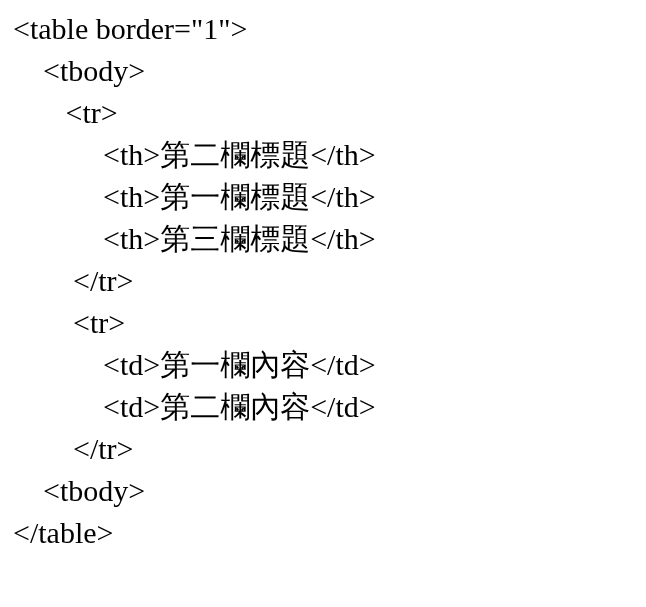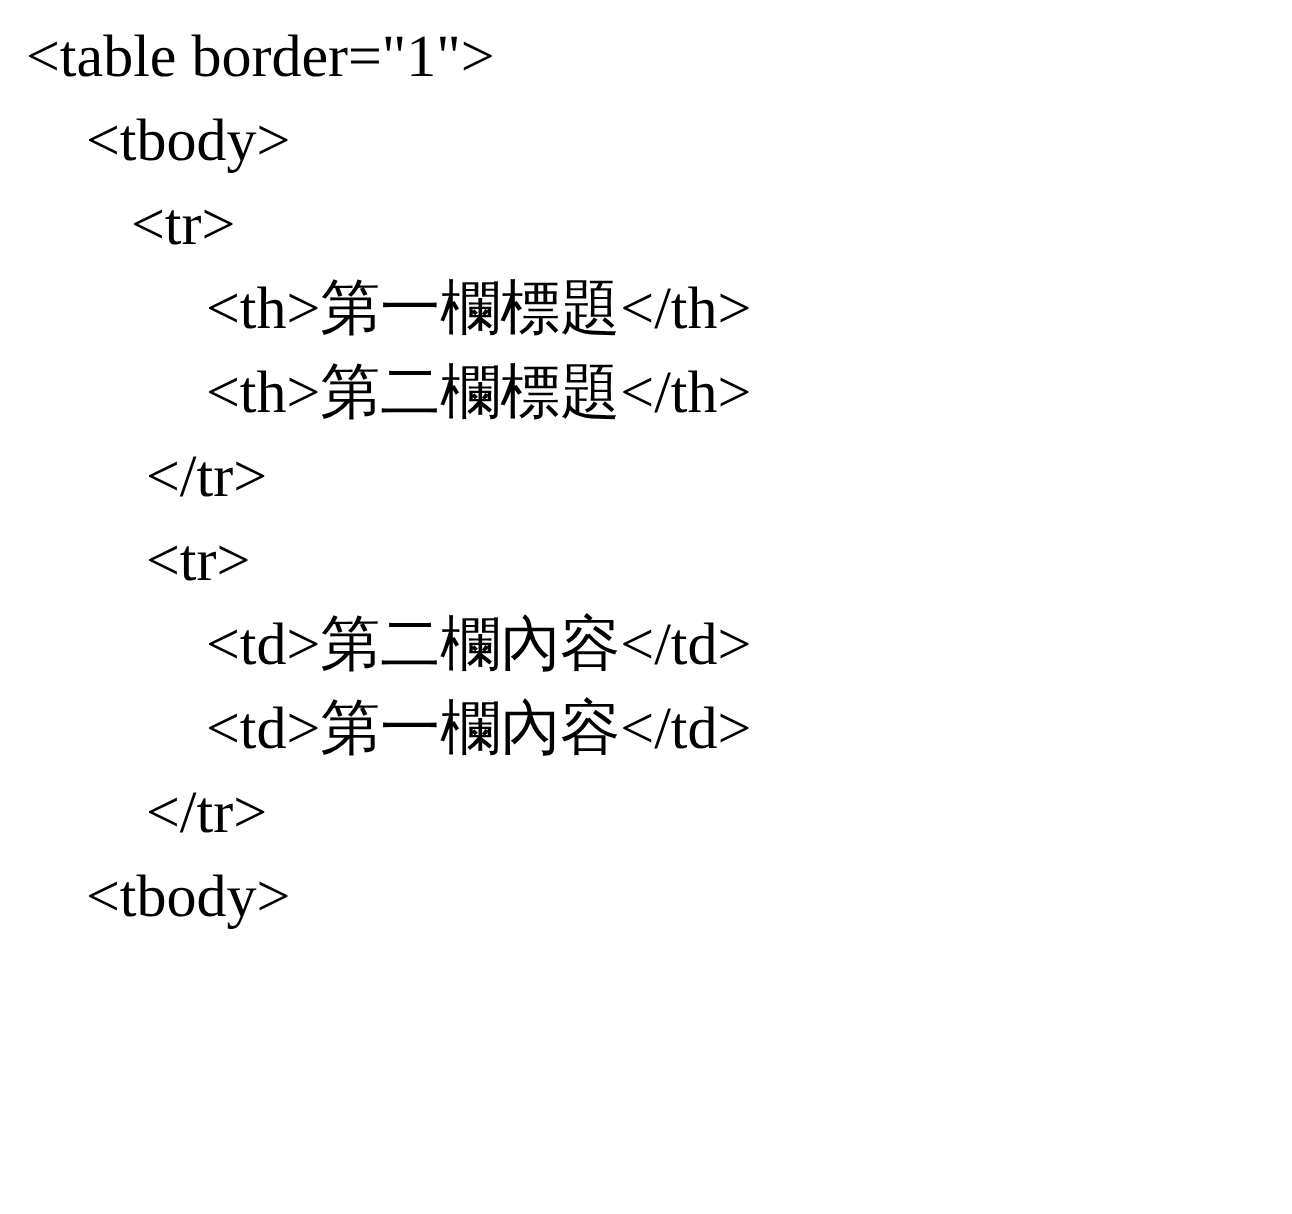--- a/index.html
+++ b/index.html
@@ -28,21 +28,23 @@
     height: 42px;
   }
 </style>
 </head>
 <body>
 
 <div class="code-block">
   <div class="code-line">&lt;table border="1"&gt;</div>
   <div class="code-line">    &lt;tbody&gt;</div>
   <div class="code-line">       &lt;tr&gt;</div>
+  <div class="code-line">            &lt;th&gt;第二欄標題&lt;/th&gt;</div>
   <div class="code-line">            &lt;th&gt;第一欄標題&lt;/th&gt;</div>
-  <div class="code-line">            &lt;th&gt;第二欄標題&lt;/th&gt;</div>
+  <div class="code-line">            &lt;th&gt;第三欄標題&lt;/th&gt;</div>
   <div class="code-line">        &lt;/tr&gt;</div>
   <div class="code-line">        &lt;tr&gt;</div>
+  <div class="code-line">            &lt;td&gt;第一欄內容&lt;/td&gt;</div>
   <div class="code-line">            &lt;td&gt;第二欄內容&lt;/td&gt;</div>
-  <div class="code-line">            &lt;td&gt;第一欄內容&lt;/td&gt;</div>
   <div class="code-line">        &lt;/tr&gt;</div>
   <div class="code-line">    &lt;tbody&gt;</div>
+  <div class="code-line">&lt;/table&gt;</div>
 </div>
 
 </body></html>

